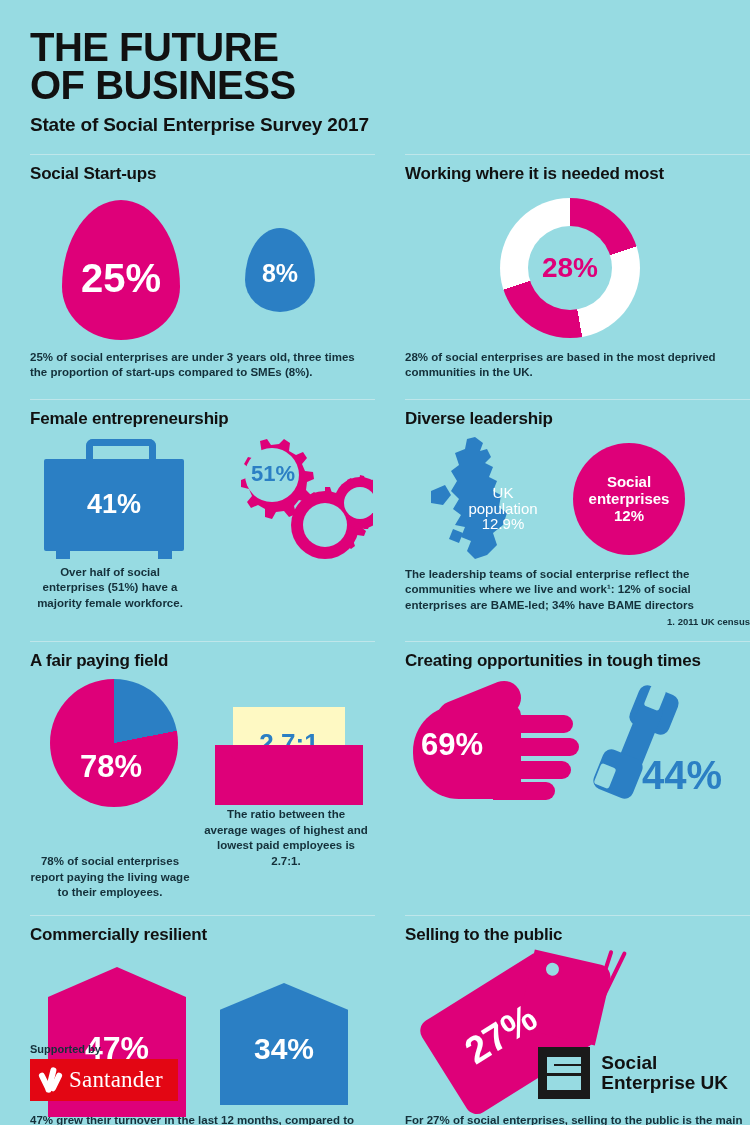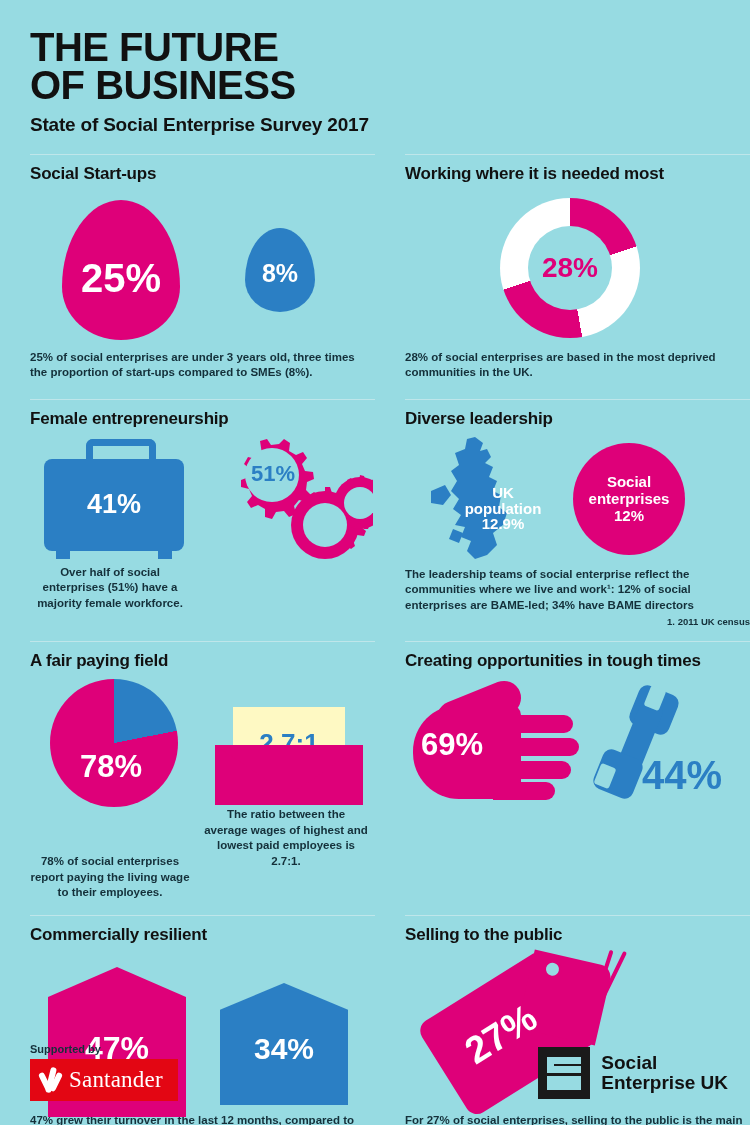--- a/index.html
+++ b/index.html
@@ -65,35 +65,35 @@
   }
   .donut .hole span{color:#de0079;font-size:28px;font-weight:bold;}
 
   
   .case{position:relative;width:140px;height:124px;}
   .case .handle{
     position:absolute;left:42px;top:0;width:56px;height:24px;
     border:7px solid #2b7fc4;border-bottom:none;border-radius:7px 7px 0 0;
   }
   .case .body{
-    position:absolute;left:0;top:20px;width:140px;height:92px;background:#2b7fc4;border-radius:8px;
+    position:absolute;left:0;top:20px;width:140px;height:92px;background:#2b7fc4;border-radius:2px;
     display:flex;align-items:center;justify-content:center;
   }
   .case .body span{color:#fff;font-size:27px;font-weight:bold;}
   .case .foot{position:absolute;top:112px;width:14px;height:8px;background:#2b7fc4;}
   .case .foot.l{left:12px;} .case .foot.r{right:12px;}
 
   
   .gears{position:relative;width:165px;height:124px;}
 
   
   .ukmap{position:relative;width:120px;height:132px;}
   .ukmap .lbl{
     position:absolute;left:28px;top:52px;width:104px;text-align:center;
-    color:#fff;font-size:15px;font-weight:bold;line-height:1.05;
+    color:#fff;font-size:15px;font-weight:normal;line-height:1.05;
   }
   .circ-pink{
     width:112px;height:112px;border-radius:50%;background:#de0079;
     display:flex;align-items:center;justify-content:center;text-align:center;
     color:#fff;font-weight:bold;font-size:15px;line-height:1.15;
   }
 
   
   .pie{
     width:128px;height:128px;border-radius:50%;position:relative;

